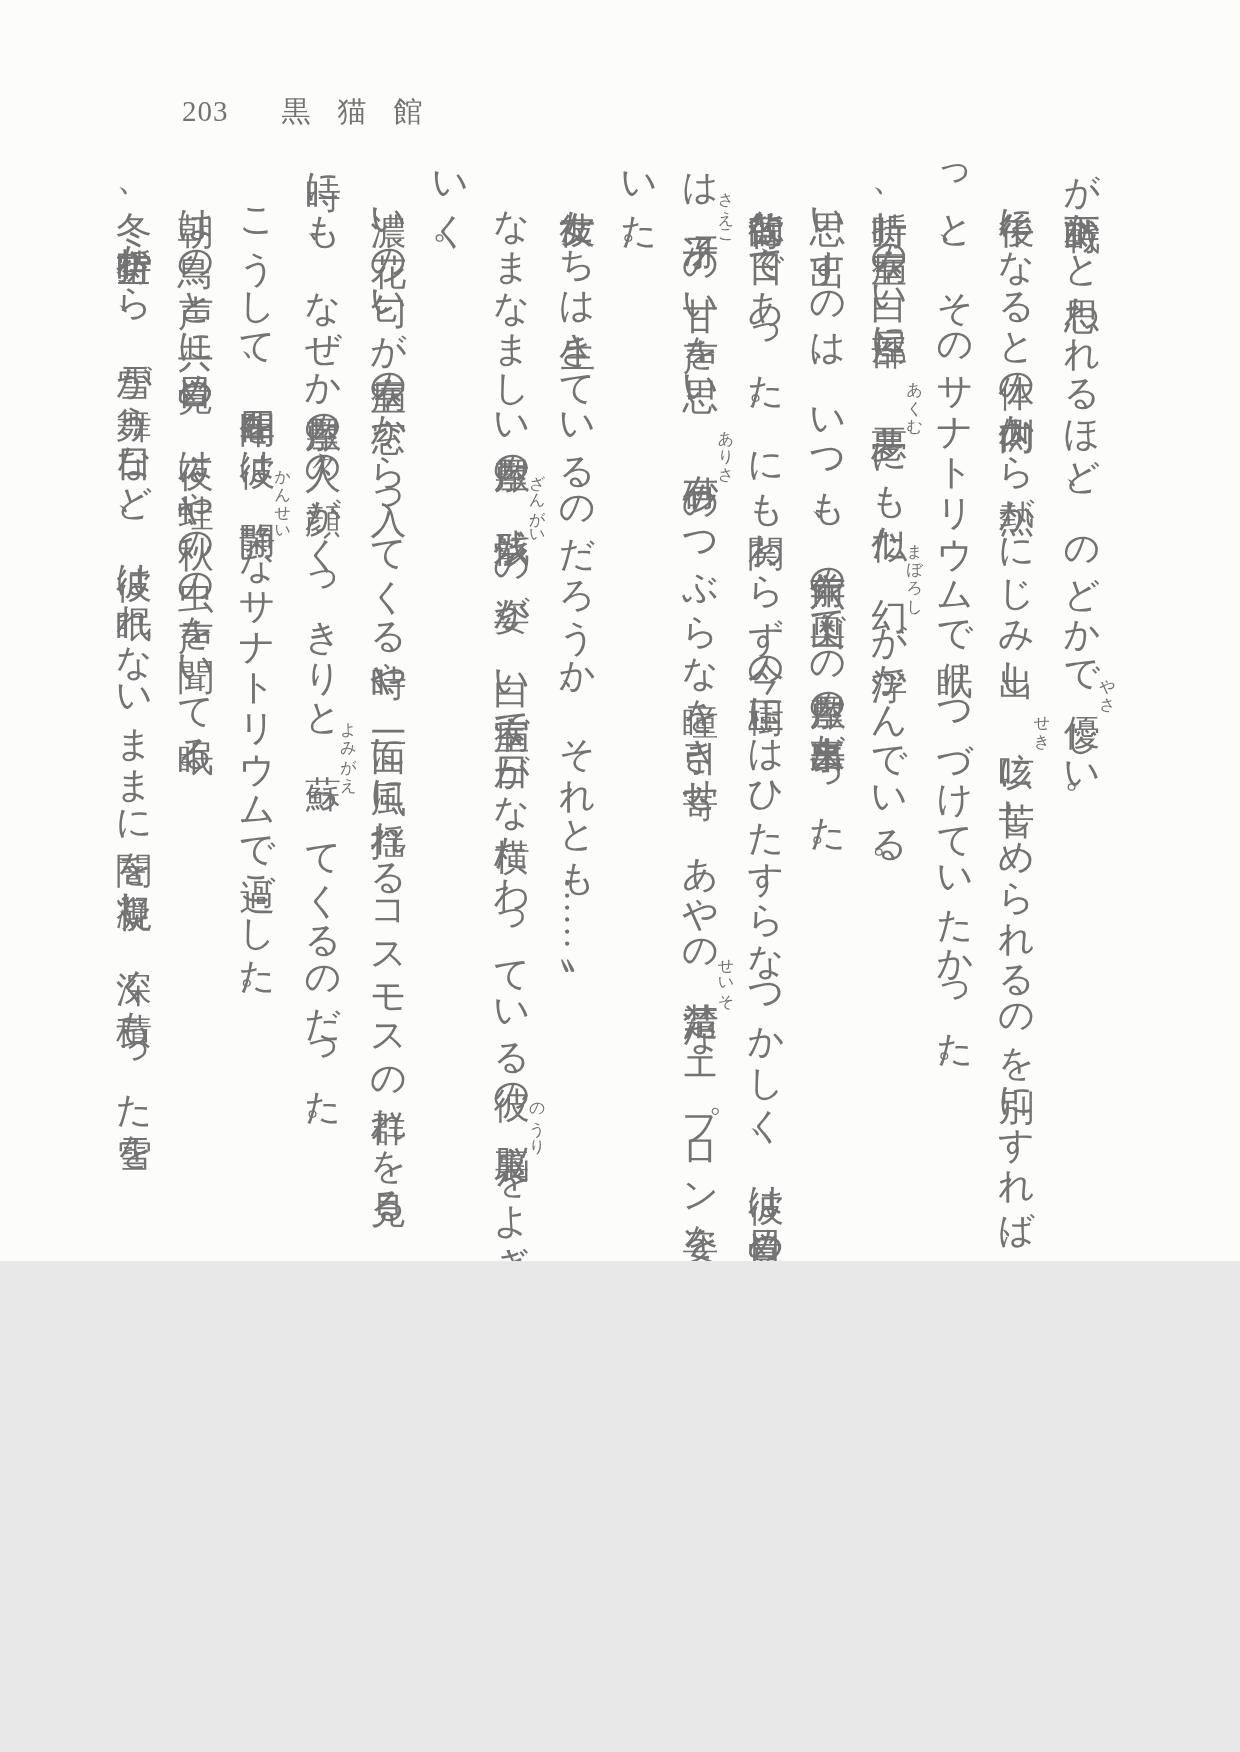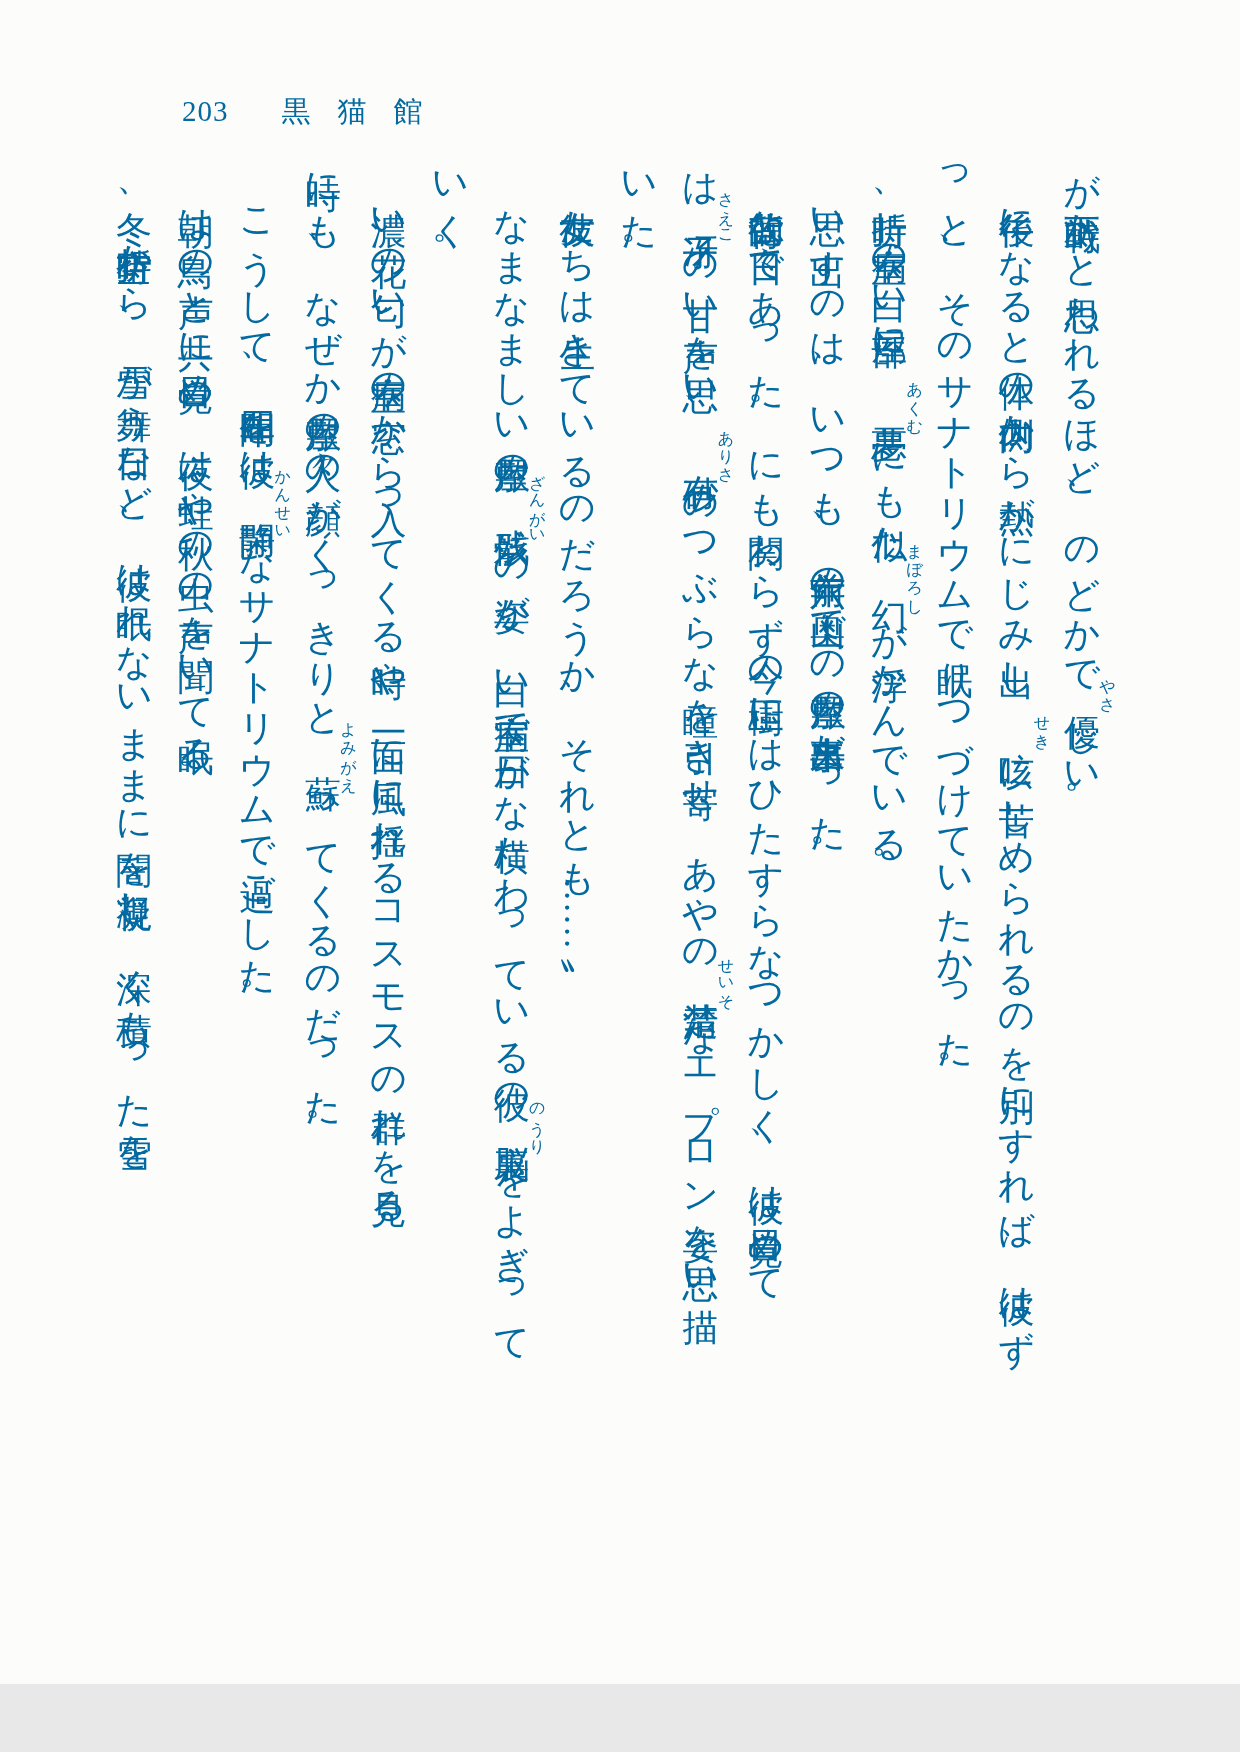--- a/index.html
+++ b/index.html
@@ -3,23 +3,23 @@
 <meta charset="utf-8">
 <style>
   html, body {
     margin: 0;
     padding: 0;
     background: #e8e8e8;
   }
   .page {
     position: relative;
     width: 1240px;
-    height: 1684px;
+    height: 1261px;
     background: #fcfcfa;
-    color: #0369a1;
+    color: #737373;
     font-family: "Liberation Serif", "DejaVu Serif", serif;
     overflow: hidden;
   }
   .running-head {
     position: absolute;
     top: 97px;
     left: 182px;
     font-size: 29px;
     line-height: 1;
     white-space: nowrap;

